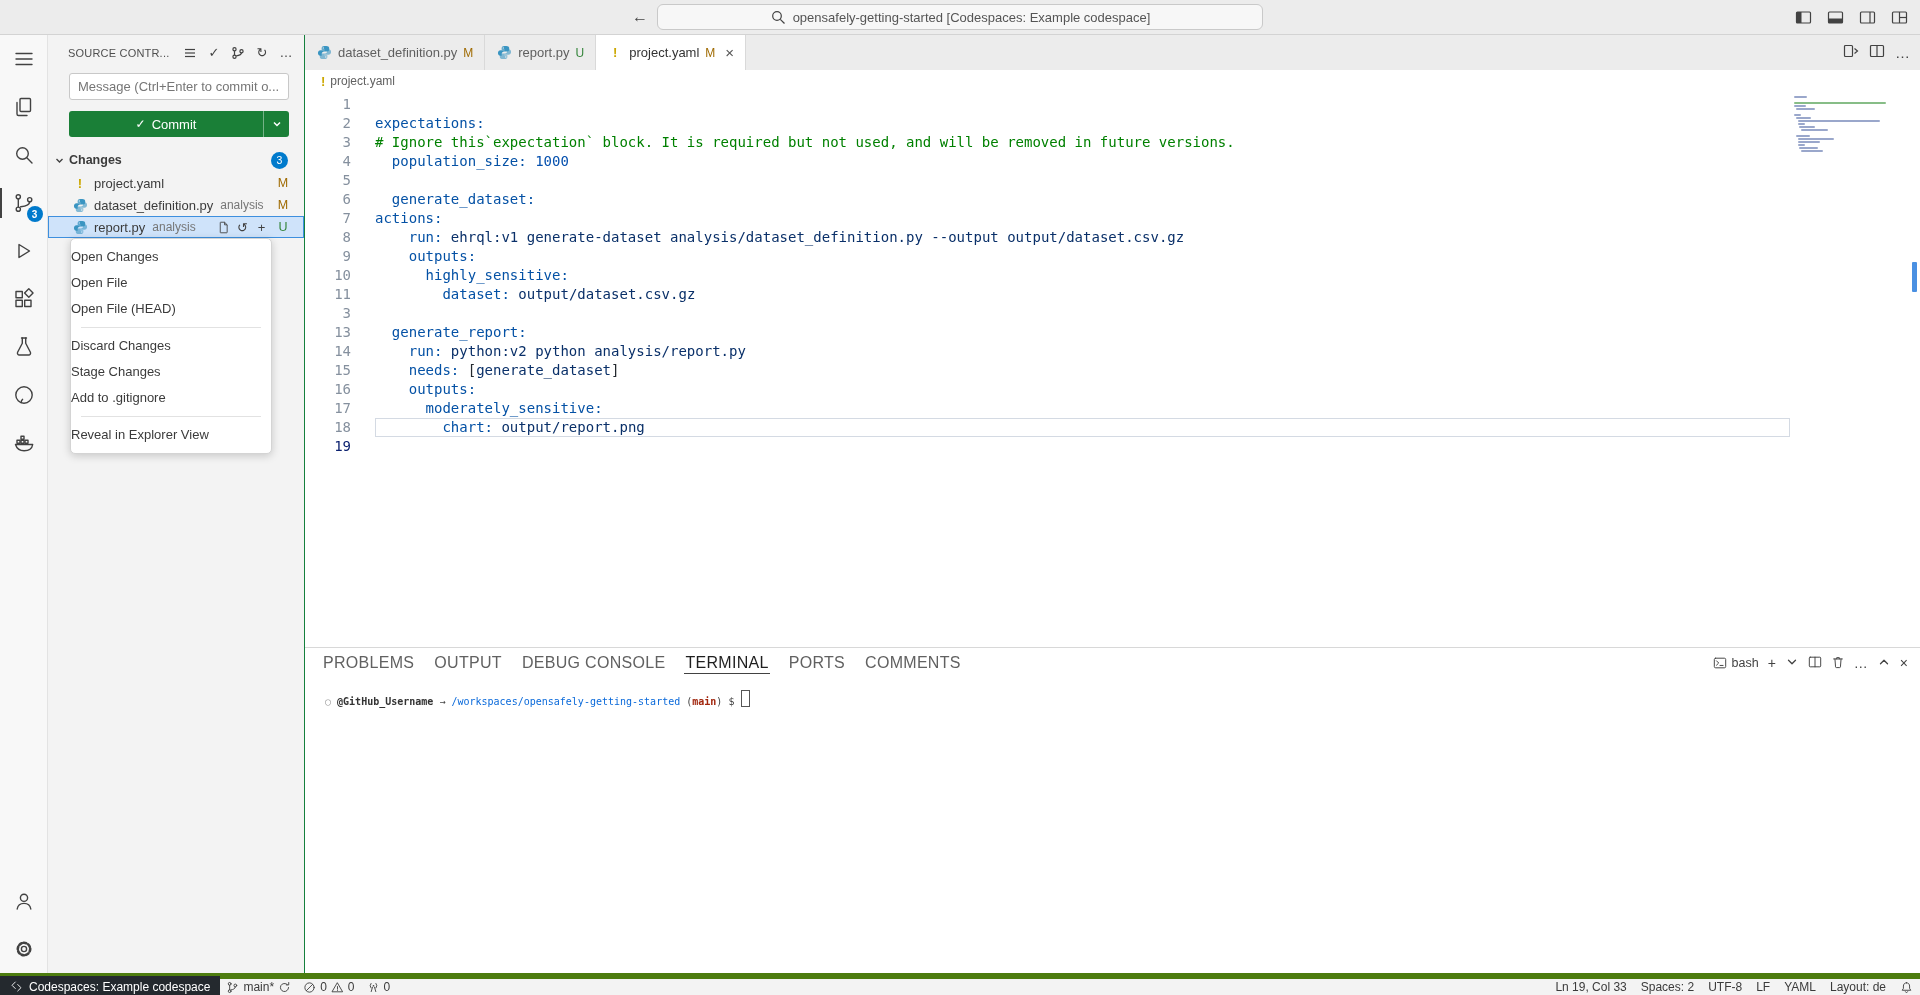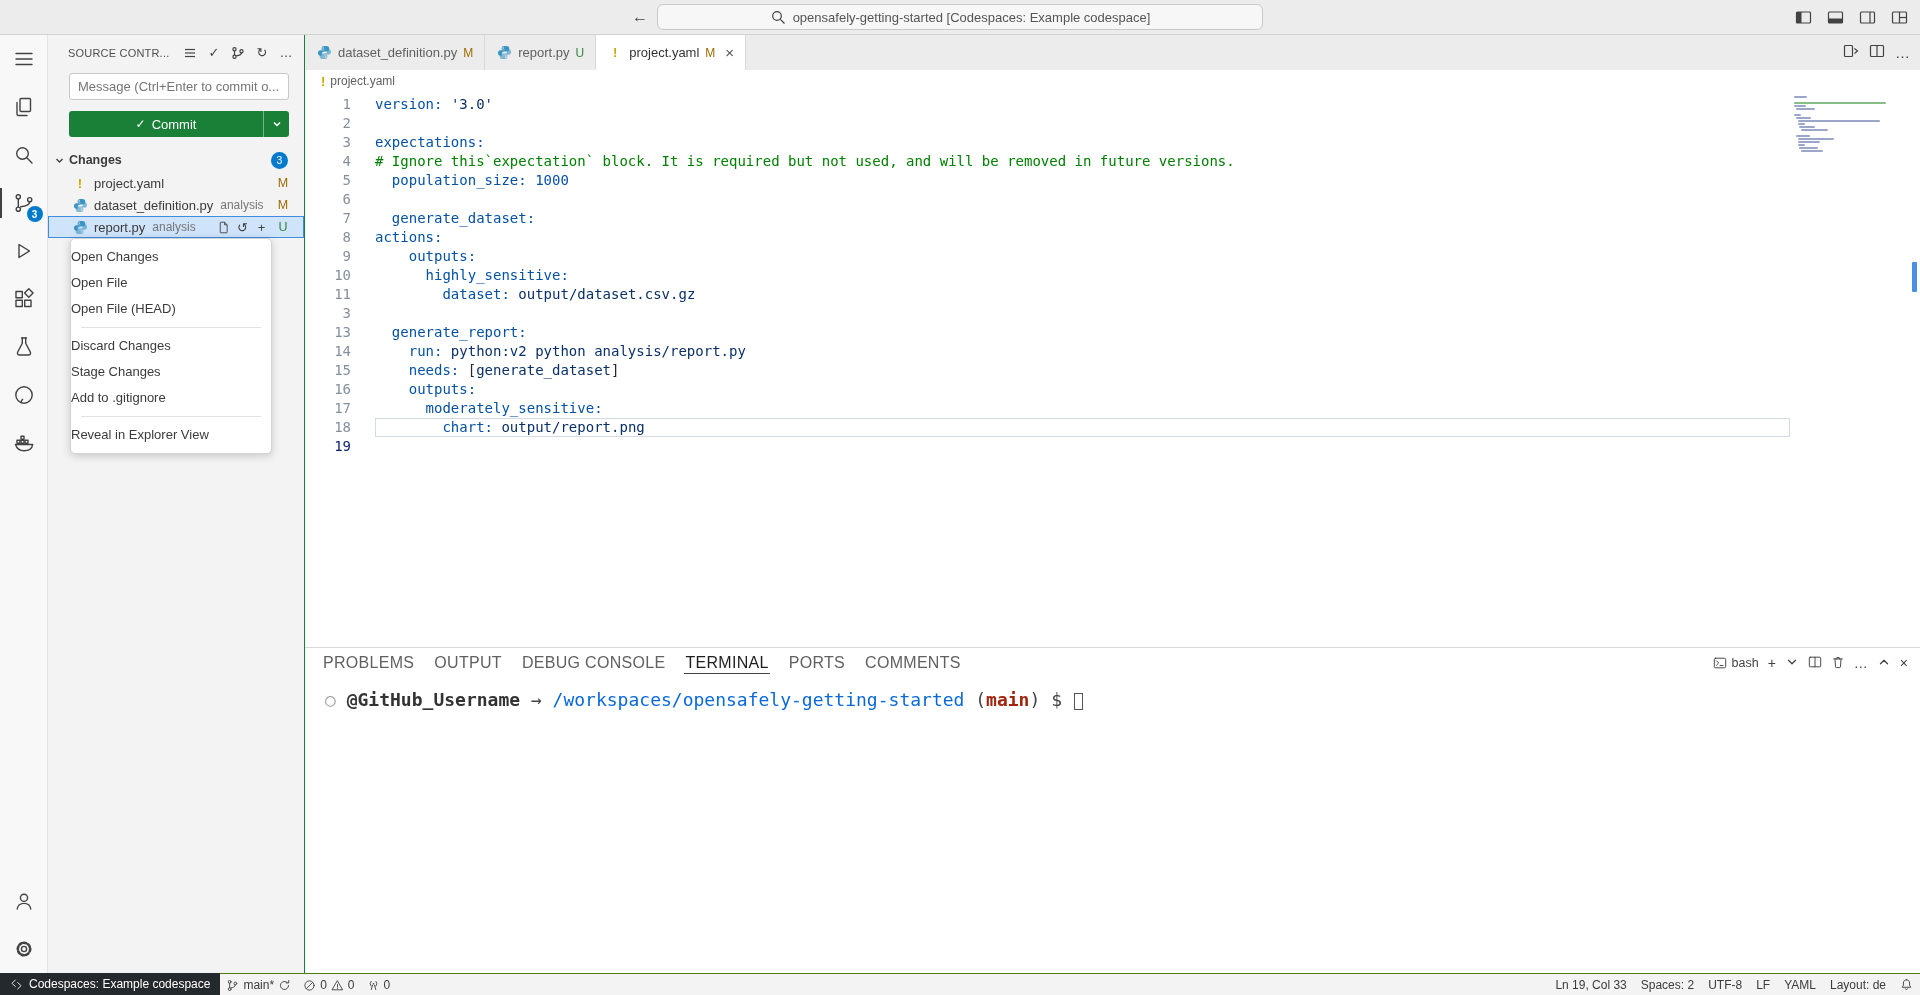--- a/index.html
+++ b/index.html
@@ -98,30 +98,30 @@
   
   .panel{height:326px;flex:0 0 auto;background:#fff;border-top:1px solid #d8d8d8;position:relative}
   .panel-header{height:30px;display:flex;align-items:center;padding-left:8px;position:relative}
   .ptab{padding:0 10px;font-size:16px;letter-spacing:.3px;color:#616161;height:30px;line-height:30px;position:relative}
   .ptab.active{color:#1f1f1f}
   .ptab.active::after{content:"";position:absolute;left:9px;right:9px;bottom:4px;height:1px;background:#424242}
   .panel-actions{position:absolute;right:12px;top:0;height:30px;display:flex;align-items:center;gap:9px;color:#424242}
   .panel-actions svg{width:14px;height:14px;stroke:#424242;fill:none;stroke-width:1.1;stroke-linecap:round;stroke-linejoin:round}
   .pa-text{font-size:14px;line-height:1;color:#424242}
   .shell-label{display:flex;align-items:center;gap:5px;font-size:12.5px;color:#424242}
-  .terminal{padding:12px 0 0 20px;font-family:"DejaVu Sans Mono",monospace;font-size:18px;line-height:20px;color:#333}
+  .terminal{padding:12px 0 0 20px;font-family:"DejaVu Sans Mono",monospace;font-size:10px;line-height:20px;color:#333}
   .t-dim{color:#9a9a9a}
   .t-user{color:#333;font-weight:bold}
   .t-d{color:#444}
   .t-path{color:#0969da}
   .t-branch{color:#a1260d;font-weight:bold}
   .cursor{display:inline-block;width:9px;height:17px;border:1px solid #555;vertical-align:text-bottom;margin-left:1px}
 
   
-  .statusbar{position:absolute;left:0;right:0;bottom:0;height:22px;background:#f3f3f3;border-top:1px solid #4d7c0f;display:flex;font-size:12px;color:#3b3b3b}
+  .statusbar{position:absolute;left:0;right:0;bottom:0;height:22px;background:#f3f3f3;border-top:6px solid #4d7c0f;display:flex;align-items:center;font-size:12px;color:#3b3b3b}
   .statusbar svg{width:13px;height:13px;stroke:#3b3b3b;fill:none;stroke-width:1.1;stroke-linecap:round;stroke-linejoin:round}
   .sb-remote{height:22px;background:#24292e;color:#fff;display:flex;align-items:center;gap:6px;padding:0 10px;margin-top:-1px}
   .sb-remote svg{stroke:#fff}
   .sb-item{display:flex;align-items:center;gap:4px;padding:0 6px;height:22px}
   .sb-right{margin-left:auto;display:flex;align-items:center;}
   .sb-right .sb-item{padding:0 7px}
 
   
   .ctx{position:absolute;left:70px;top:238px;width:202px;background:#fff;border:1px solid #d4d4d4;border-radius:5px;box-shadow:0 2px 8px rgba(0,0,0,.18);padding:5px 0;z-index:50}
   .ctx-item{height:26px;line-height:26px;font-size:13px;color:#3b3b3b;white-space:nowrap}
@@ -408,28 +408,28 @@
             <div class="num">3</div>
             <div class="num">13</div>
             <div class="num">14</div>
             <div class="num">15</div>
             <div class="num">16</div>
             <div class="num">17</div>
             <div class="num">18</div>
             <div class="num active">19</div>
           </div>
         <div class="code">
-            <div class="code-line"><span class="tk-k">version:</span><span class="tk-d"> </span><span class="tk-s">'3.0'</span></div>
             <div class="code-line"></div>
             <div class="code-line"><span class="tk-k">expectations:</span></div>
             <div class="code-line"><span class="tk-c"># Ignore this`expectation` block. It is required but not used, and will be removed in future versions.</span></div>
             <div class="code-line"><span class="tk-d">  </span><span class="tk-k">population_size:</span><span class="tk-d"> </span><span class="tk-n">1000</span></div>
             <div class="code-line"></div>
             <div class="code-line"><span class="tk-d">  </span><span class="tk-k">generate_dataset:</span></div>
             <div class="code-line"><span class="tk-k">actions:</span></div>
+            <div class="code-line"><span class="tk-d">    </span><span class="tk-k">run:</span><span class="tk-v"> ehrql:v1 generate-dataset analysis/dataset_definition.py --output output/dataset.csv.gz</span></div>
             <div class="code-line"><span class="tk-d">    </span><span class="tk-k">outputs:</span></div>
             <div class="code-line"><span class="tk-d">      </span><span class="tk-k">highly_sensitive:</span></div>
             <div class="code-line"><span class="tk-d">        </span><span class="tk-k">dataset:</span><span class="tk-v"> output/dataset.csv.gz</span></div>
             <div class="code-line"></div>
             <div class="code-line"><span class="tk-d">  </span><span class="tk-k">generate_report:</span></div>
             <div class="code-line"><span class="tk-d">    </span><span class="tk-k">run:</span><span class="tk-v"> python:v2 python analysis/report.py</span></div>
             <div class="code-line"><span class="tk-d">    </span><span class="tk-k">needs:</span><span class="tk-d"> </span><span class="tk-p">[</span><span class="tk-v">generate_dataset</span><span class="tk-p">]</span></div>
             <div class="code-line"><span class="tk-d">    </span><span class="tk-k">outputs:</span></div>
             <div class="code-line"><span class="tk-d">      </span><span class="tk-k">moderately_sensitive:</span></div>
             <div class="code-line current"><span class="tk-d">        </span><span class="tk-k">chart:</span><span class="tk-v"> output/report.png</span></div>

